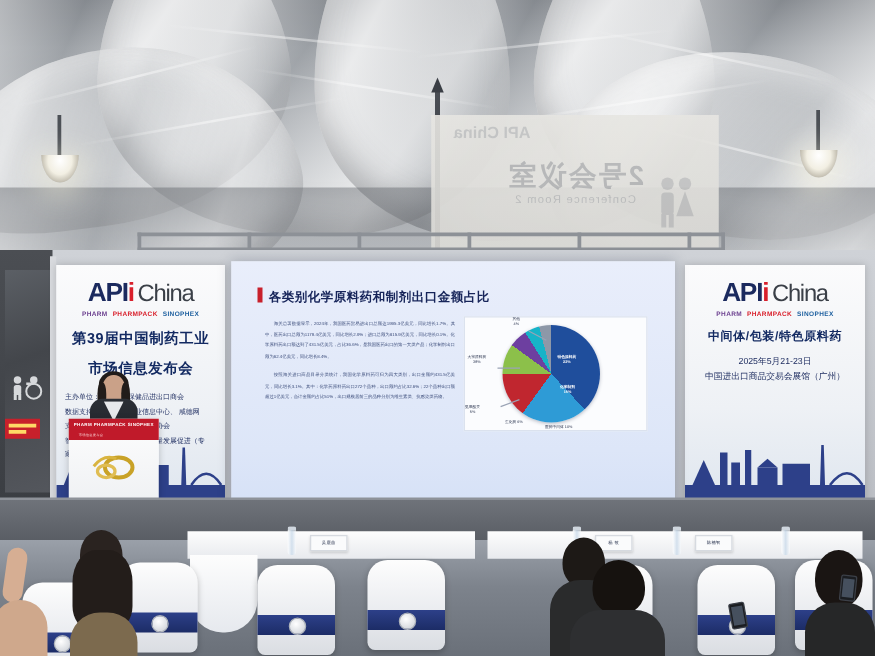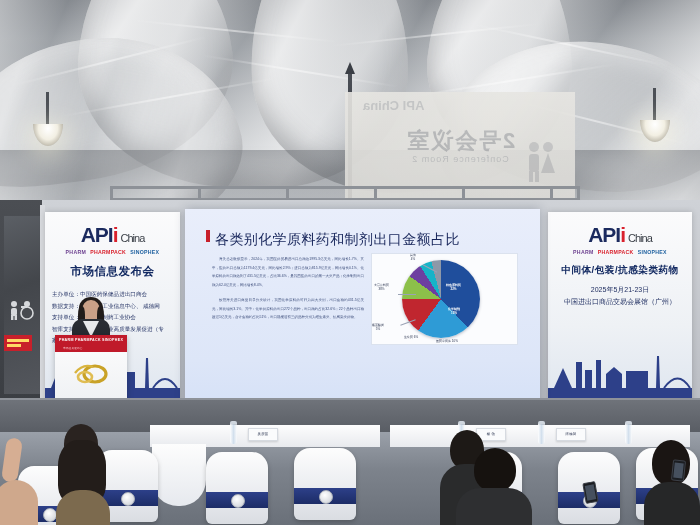--- a/index.html
+++ b/index.html
@@ -57,37 +57,37 @@
   .doorframe{position:absolute;left:40px;top:205px;width:5px;height:195px;background:#d8dade;}
 
   
   .banner-l{position:absolute;left:45px;top:212px;width:135px;height:190px;
     background:linear-gradient(#fbfbfc,#eef1f5 60%,#dfe6ef);box-shadow:0 0 6px rgba(0,0,0,.18);overflow:hidden;}
   .banner-r{position:absolute;left:548px;top:212px;width:144px;height:190px;
     background:linear-gradient(#fbfbfc,#eef1f5 60%,#dfe6ef);box-shadow:0 0 6px rgba(0,0,0,.18);overflow:hidden;}
   .api-logo{text-align:center;margin-top:12px;font-weight:bold;font-size:21px;letter-spacing:-1px;line-height:1;}
   .api-a{color:#1b2a5e;}
   .api-i{color:#d9202c;}
-  .api-china{color:#3a3f47;font-weight:normal;font-size:11px;margin-left:3px;}
+  .api-china{color:#3a3f47;font-weight:normal;font-size:19px;margin-left:3px;}
   .sub-brands{text-align:center;font-size:5.2px;margin-top:4px;letter-spacing:.3px;color:#6b3f8f;font-weight:bold;}
   .sub-brands span{margin:0 2px;}
   .sb2{color:#d9202c;}
   .sb3{color:#1b5e9e;}
   .banner-title{text-align:center;color:#132a62;font-weight:bold;margin-top:9px;line-height:1.32;
     font-size:11.5px;letter-spacing:.5px;}
   .banner-title.small{font-size:9.6px;}
   .banner-meta{text-align:center;color:#1b2a5e;font-size:7px;line-height:1.7;margin-top:7px;}
   .org-lines{margin-top:10px;padding:0 7px;color:#1b2a5e;font-size:5.6px;line-height:2.05;}
   .skyline{position:absolute;left:0;bottom:0;width:100%;height:58px;}
 
   
   .screen{position:absolute;left:185px;top:209px;width:355px;height:216px;
     background:linear-gradient(#e9eefb,#dde6f8 70%,#d3dff6);box-shadow:0 0 10px rgba(20,30,60,.25);}
   .slide{position:absolute;left:0;top:0;width:355px;height:194px;overflow:hidden;}
-  .slide-title{position:absolute;left:30px;top:22px;font-size:14px;font-weight:normal;color:#17255a;letter-spacing:.4px;text-align:center;}
+  .slide-title{position:absolute;left:30px;top:22px;font-size:10px;font-weight:bold;color:#17255a;letter-spacing:.4px;text-align:center;}
   .title-bar{position:absolute;left:21px;top:21px;width:4px;height:12px;background:#c8202b;}
   .body-text{position:absolute;left:27px;top:46px;width:152px;}
   .body-text p{margin:0 0 7px 0;font-size:3.5px;line-height:2.45;color:#3b4c7a;text-align:justify;text-indent:7px;}
   .chart-box{position:absolute;left:186px;top:44px;width:145px;height:90px;
     background:#fbfcfe;border:1px solid #dbe2ee;}
   .pie-wrap{position:absolute;left:30px;top:6px;width:78px;height:78px;}
   .pie{width:78px;height:78px;border-radius:50%;}
   .lbl{position:absolute;font-size:3px;color:#2b3550;line-height:1.25;text-align:center;white-space:nowrap;}
   .lbl.in{color:#fff;font-weight:bold;}
   .lead{position:absolute;background:#9aa3b5;height:1px;}
@@ -227,20 +227,21 @@
     </div>
   <div class="doorframe"></div>
 
   <div class="banner-l">
     <div class="api-logo">
       <span class="api-a">API</span><span class="api-i">i</span><span class="api-china">China</span>
     </div>
     <div class="sub-brands">
       <span>PHARM</span><span class="sb2">PHARMPACK</span><span class="sb3">SINOPHEX</span>
     </div>
+    <div class="banner-title">第39届中国制药工业</div>
     <div class="banner-title">市场信息发布会</div>
     <div class="org-lines">
       <div>主办单位：中国医药保健品进出口商会</div>
       <div>数据支持：中国医药工业信息中心、 咸德网</div>
       <div>支持单位：中国化学制药工业协会</div>
       <div>智库支持：中国制药工业高质量发展促进（专家）委员会</div>
     </div>
     <svg class="skyline" viewBox="0 0 135 58" preserveAspectRatio="none">
       <rect x="0" y="44" width="135" height="14" fill="#2d4089"></rect>
       <polygon points="6,44 14,24 22,44" fill="#2d4089"></polygon>
@@ -255,21 +256,21 @@
     </svg>
   </div>
 
   <div class="banner-r">
     <div class="api-logo">
       <span class="api-a">API</span><span class="api-i">i</span><span class="api-china">China</span>
     </div>
     <div class="sub-brands">
       <span>PHARM</span><span class="sb2">PHARMPACK</span><span class="sb3">SINOPHEX</span>
     </div>
-    <div class="banner-title small">中间体/包装/抗感染类药物</div>
+    <div class="banner-title small">中间体/包装/特色原料药</div>
     <div class="banner-meta">2025年5月21-23日</div>
     <div class="banner-meta" style="margin-top:0">中国进出口商品交易会展馆（广州）</div>
     <svg class="skyline" viewBox="0 0 144 58" preserveAspectRatio="none">
       <rect x="0" y="44" width="144" height="14" fill="#2d4089"></rect>
       <polygon points="6,44 15,24 24,44" fill="#2d4089"></polygon>
       <rect x="28" y="18" width="6" height="26" fill="#2d4089"></rect>
       <rect x="37" y="26" width="7" height="18" fill="#2d4089"></rect>
       <rect x="48" y="16" width="5" height="28" fill="#2d4089"></rect>
       <rect x="58" y="30" width="16" height="14" fill="#2d4089"></rect>
       <polygon points="58,30 66,23 74,30" fill="#2d4089"></polygon>

